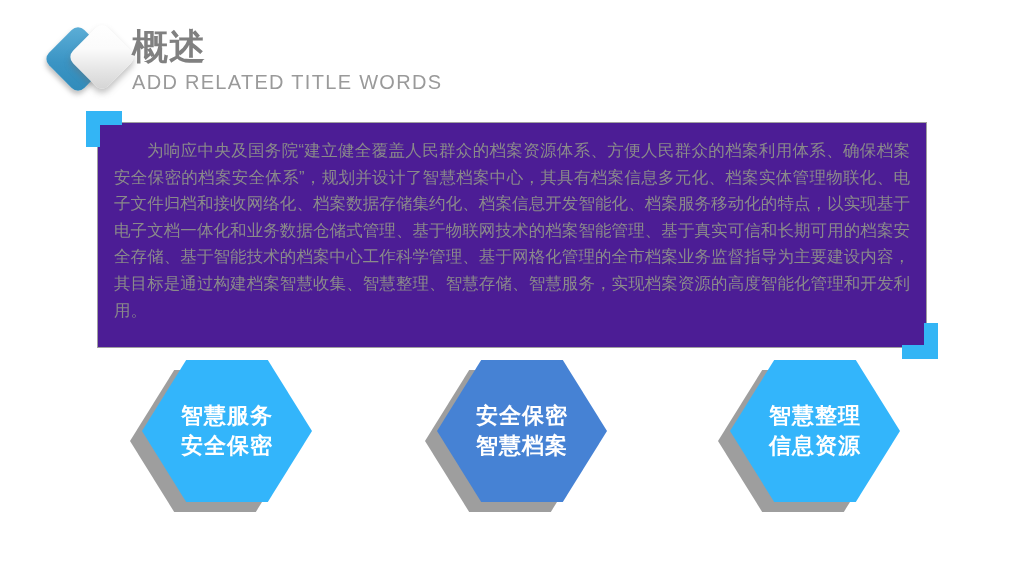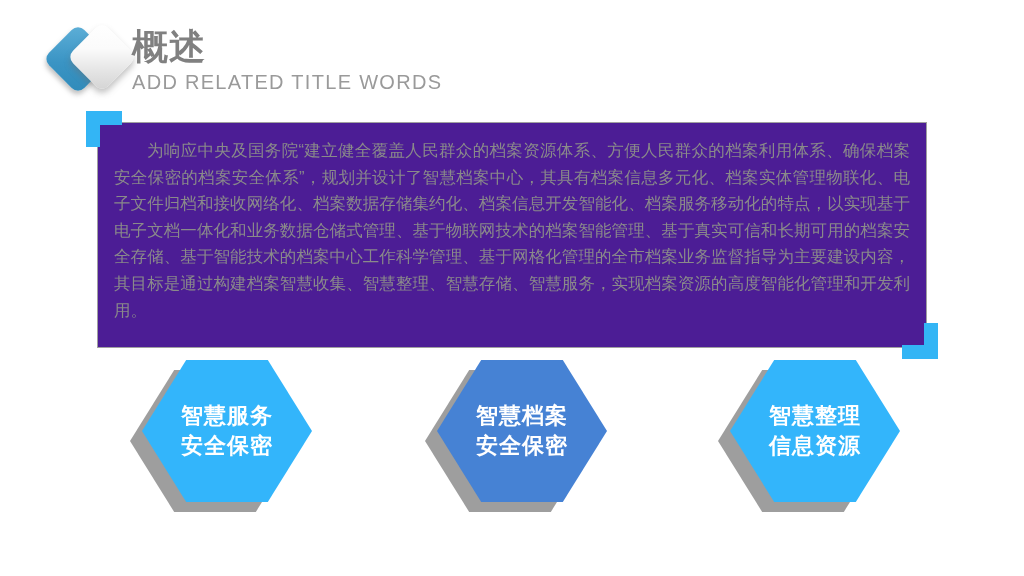--- a/index.html
+++ b/index.html
@@ -235,22 +235,22 @@
       <div class="hex-label">
         <span class="ln">智慧服务</span>
         <span class="ln">安全保密</span>
       </div>
     </div>
 
     <div class="hex-item h2">
       <div class="hex-shape hex-shadow"></div>
       <div class="hex-shape hex-main blue-muted"></div>
       <div class="hex-label">
+        <span class="ln">安全保密</span>
         <span class="ln">智慧档案</span>
-        <span class="ln">安全保密</span>
       </div>
     </div>
 
     <div class="hex-item h3">
       <div class="hex-shape hex-shadow"></div>
       <div class="hex-shape hex-main blue-bright"></div>
       <div class="hex-label">
         <span class="ln">智慧整理</span>
         <span class="ln">信息资源</span>
       </div>

